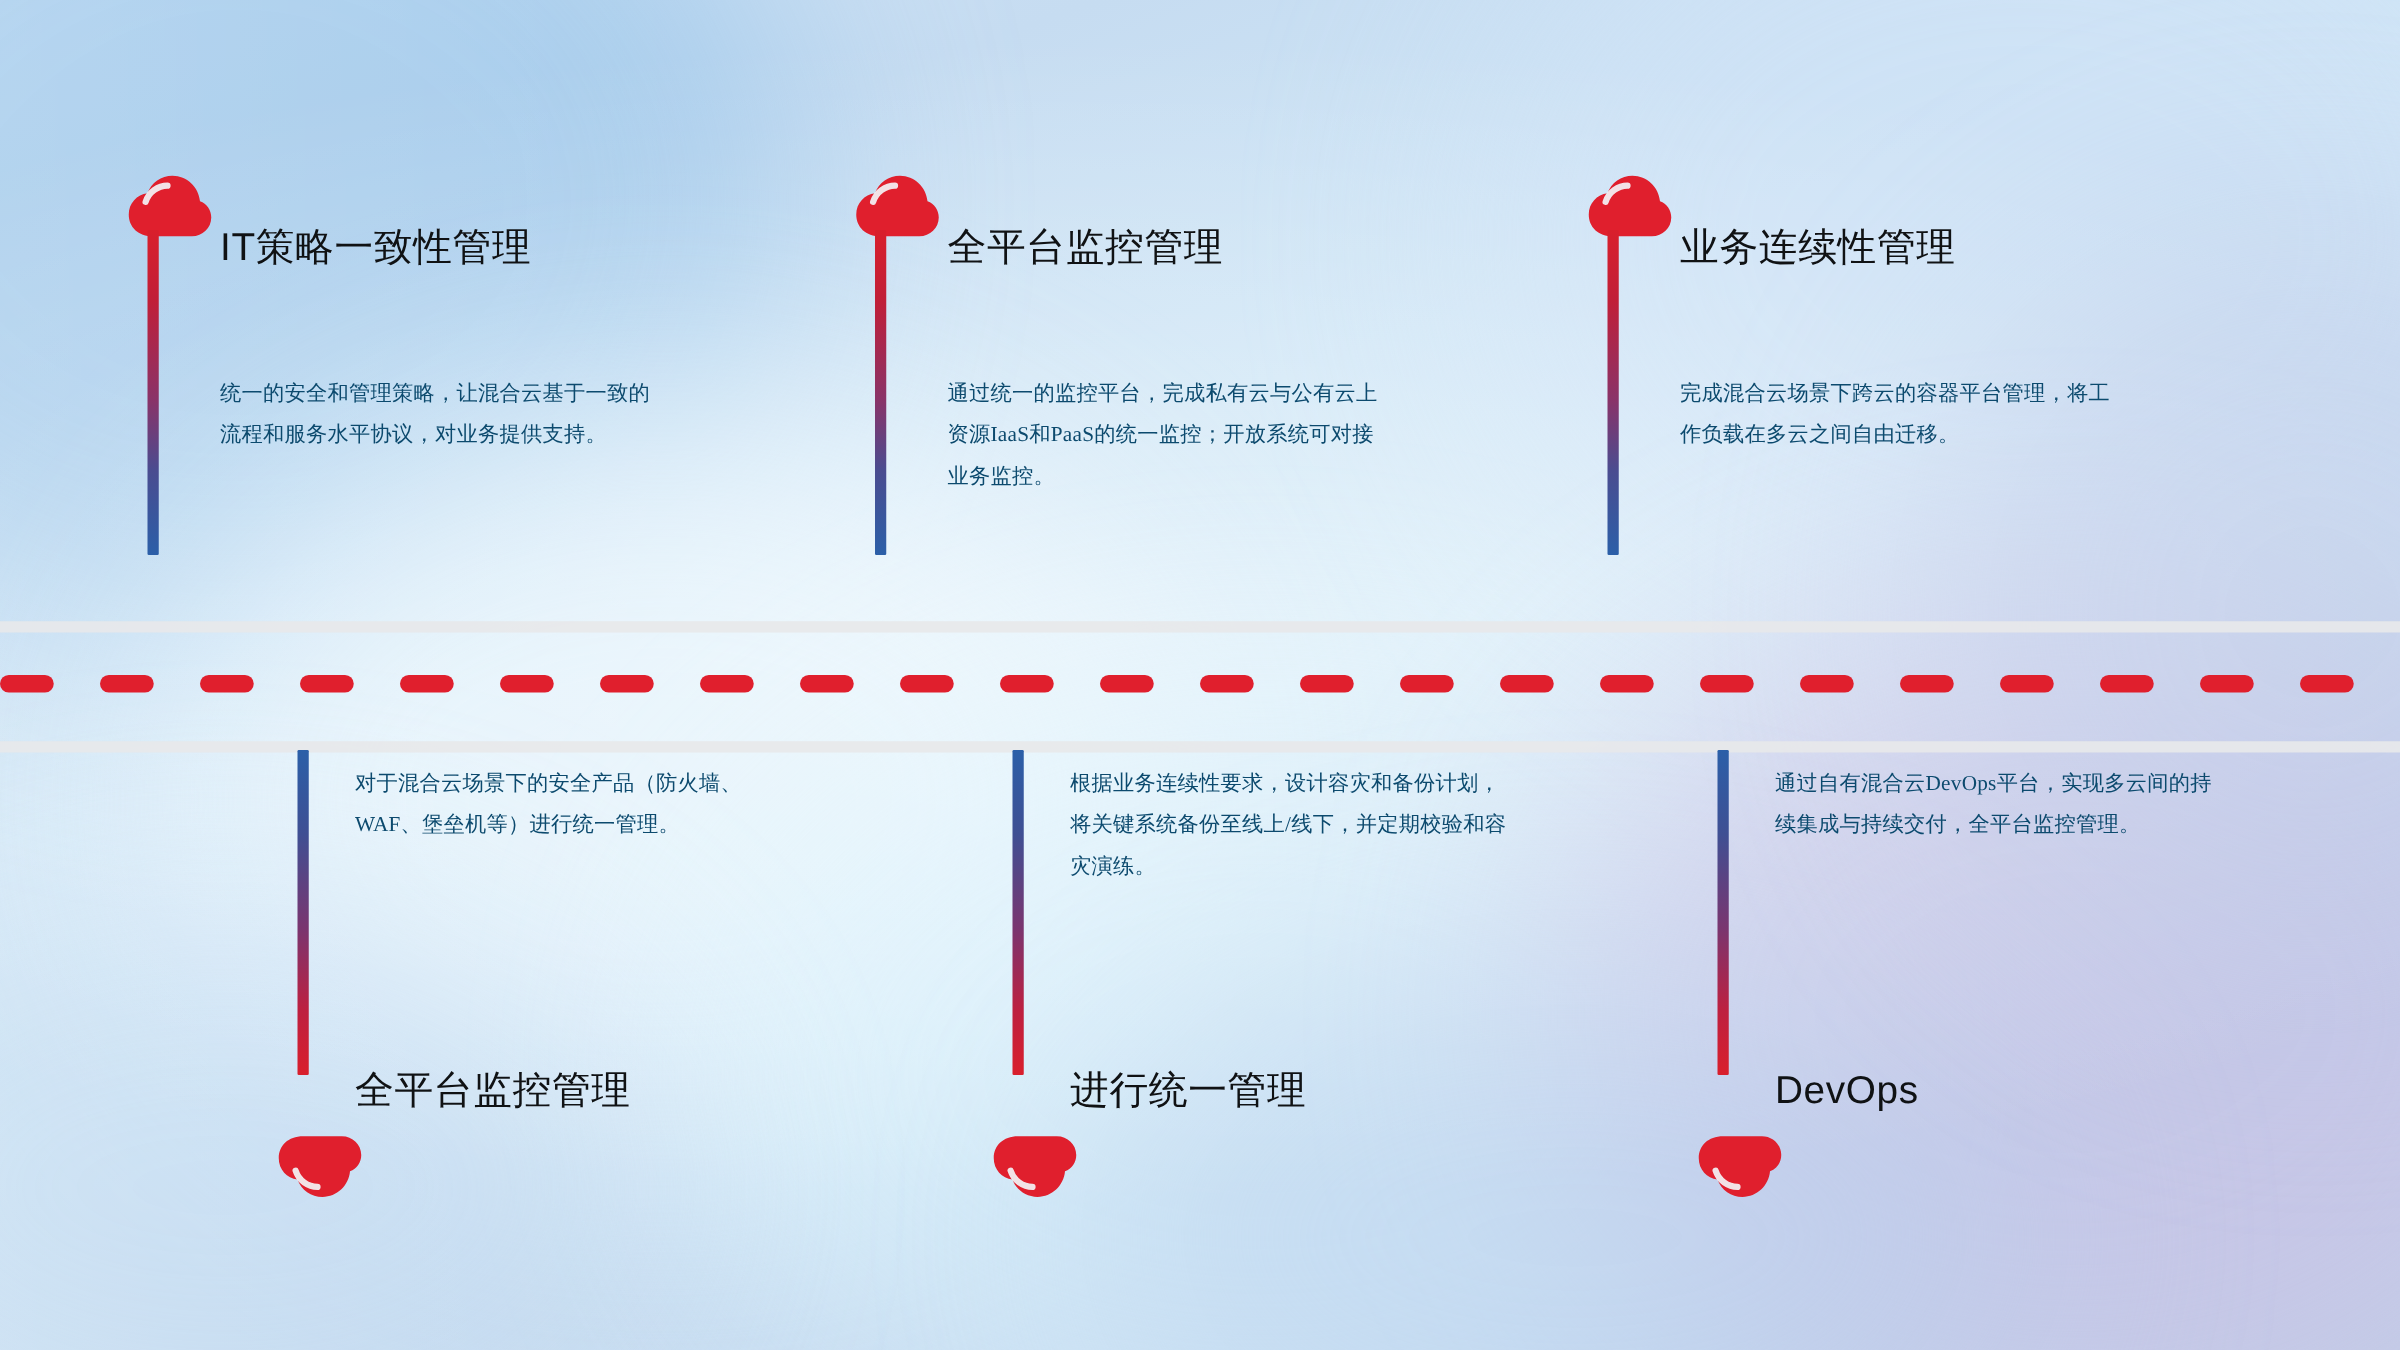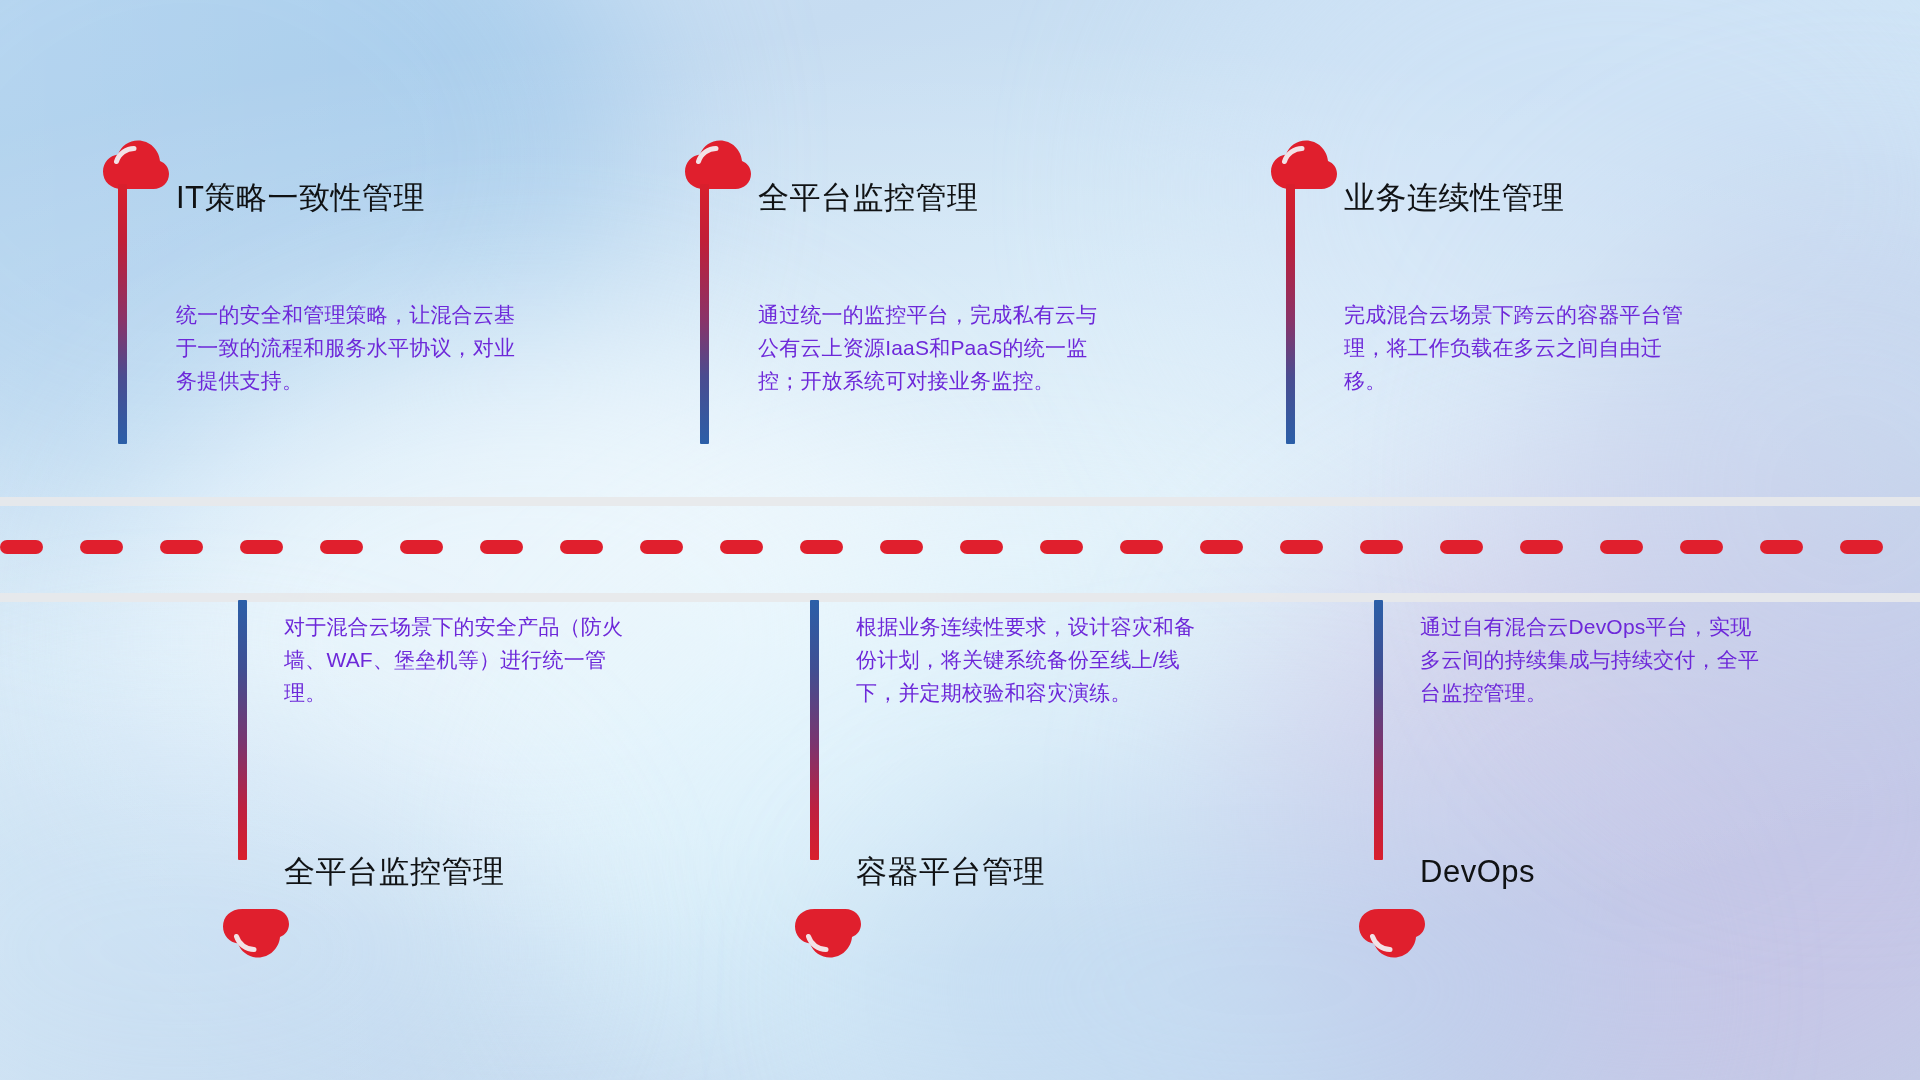--- a/index.html
+++ b/index.html
@@ -130,25 +130,26 @@
     font-size: 31px;
     font-weight: 400;
     color: #101214;
     letter-spacing: .5px;
     white-space: nowrap;
     line-height: 1;
   }
 
   .body-text {
     position: absolute;
-    font-size: 21px;
+    font-size: 17px;
     line-height: 33px;
-    color: #6d28d9;
+    color: #0c4a6e;
     width: 350px;
     letter-spacing: .2px;
+    font-family: Liberation Serif, serif;
   }
 
   
   .col-top .cloud-icon { left: 12px;  top: 0; }
   .col-top .stem       { left: 28px;  top: 44px; height: 260px; }
   .col-top .heading    { left: 86px;  top: 42px; }
   .col-top .body-text  { left: 86px;  top: 158px; }
 
   
   .col-bot .body-text  { left: 46px;  top: -10px; }
@@ -245,21 +246,21 @@
       <svg viewBox="0 0 68 50" xmlns="http://www.w3.org/2000/svg">
         <path d="M20.5 49 C8.5 49 1 41.5 1 31.5 C1 22.5 7.5 15.5 16 14.5 C19 6 27 0.5 36 0.5 C47.5 0.5 57 9.5 58 21 C63.5 23 67 28 67 34 C67 42.5 60 49 51.5 49 Z" fill="#e01f2d"></path>
         <path d="M14.5 21.5 C17 13.5 24.5 8.5 32 8.5" stroke="#f4f7fb" stroke-width="5" stroke-linecap="round" fill="none" opacity=".9"></path>
       </svg>
     </span>
   </div>
 
   <div class="col col-bot c5">
     <span class="stem stem-up"></span>
     <div class="body-text">根据业务连续性要求，设计容灾和备份计划，将关键系统备份至线上/线下，并定期校验和容灾演练。</div>
-    <div class="heading">容器平台管理</div>
+    <div class="heading">进行统一管理</div>
     <span class="cloud-icon flipped">
       <svg viewBox="0 0 68 50" xmlns="http://www.w3.org/2000/svg">
         <path d="M20.5 49 C8.5 49 1 41.5 1 31.5 C1 22.5 7.5 15.5 16 14.5 C19 6 27 0.5 36 0.5 C47.5 0.5 57 9.5 58 21 C63.5 23 67 28 67 34 C67 42.5 60 49 51.5 49 Z" fill="#e01f2d"></path>
         <path d="M14.5 21.5 C17 13.5 24.5 8.5 32 8.5" stroke="#f4f7fb" stroke-width="5" stroke-linecap="round" fill="none" opacity=".9"></path>
       </svg>
     </span>
   </div>
 
   <div class="col col-bot c6">
     <span class="stem stem-up"></span>

